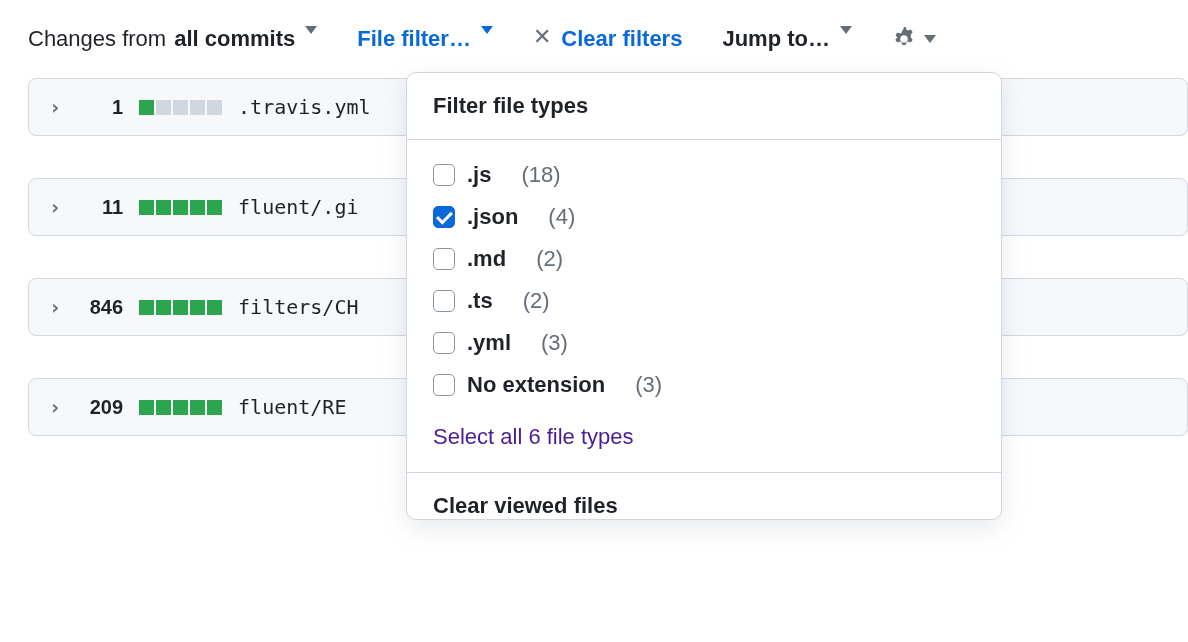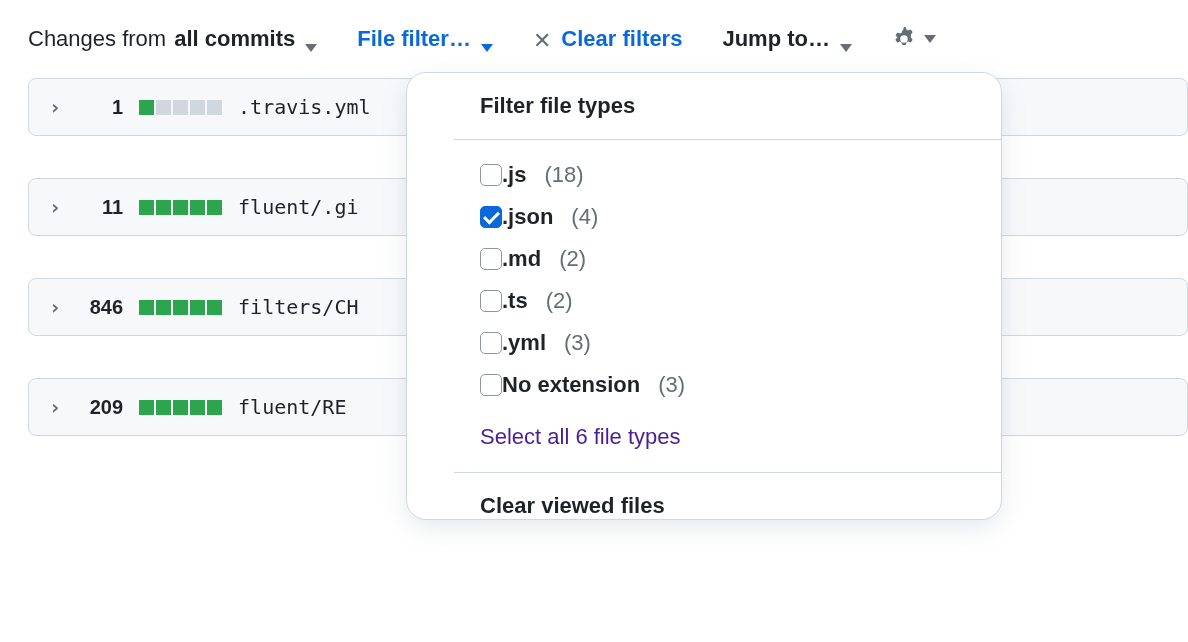--- a/index.html
+++ b/index.html
@@ -11,21 +11,21 @@
     width: 1188px;
   }
   .toolbar {
     display: flex;
     align-items: center;
     gap: 40px;
     padding: 26px 28px;
   }
   .tb-item {
     display: flex;
-    align-items: flex-end;
+    align-items: flex-start;
     gap: 8px;
     font-size: 22px;
     color: #1f2328;
     cursor: pointer;
   }
   .tb-item .bold { font-weight: 600; }
   .link-blue { color: #0969da; font-weight: 600; gap: 8px; }
   .caret {
     width: 0; height: 0;
     border-left: 6px solid transparent;
@@ -85,37 +85,37 @@
   .filename {
     color: #1f2328;
   }
   .dropdown {
     position: absolute;
     left: 406px;
     top: 72px;
     width: 596px;
     background: #fff;
     border: 1px solid #d0d7de;
-    border-radius: 20px;
+    border-radius: 10px;
     box-shadow: 0 8px 24px rgba(140,149,159,.2);
     font-size: 22px;
     z-index: 10;
-    padding-left: 47px;
   }
   .dd-header {
     padding: 20px 26px 20px 26px;
     font-weight: 700;
     border-bottom: 1px solid #d0d7de;
   }
   .dd-list {
     padding: 14px 26px 6px 26px;
   }
   .dd-row {
     display: flex;
     align-items: center;
+    gap: 12px;
     padding: 8px 0;
   }
   .chk {
     width: 22px; height: 22px;
     border: 1.5px solid #8c959f;
     border-radius: 5px;
     background: #fff;
     display: inline-flex;
     align-items: center;
     justify-content: center;

